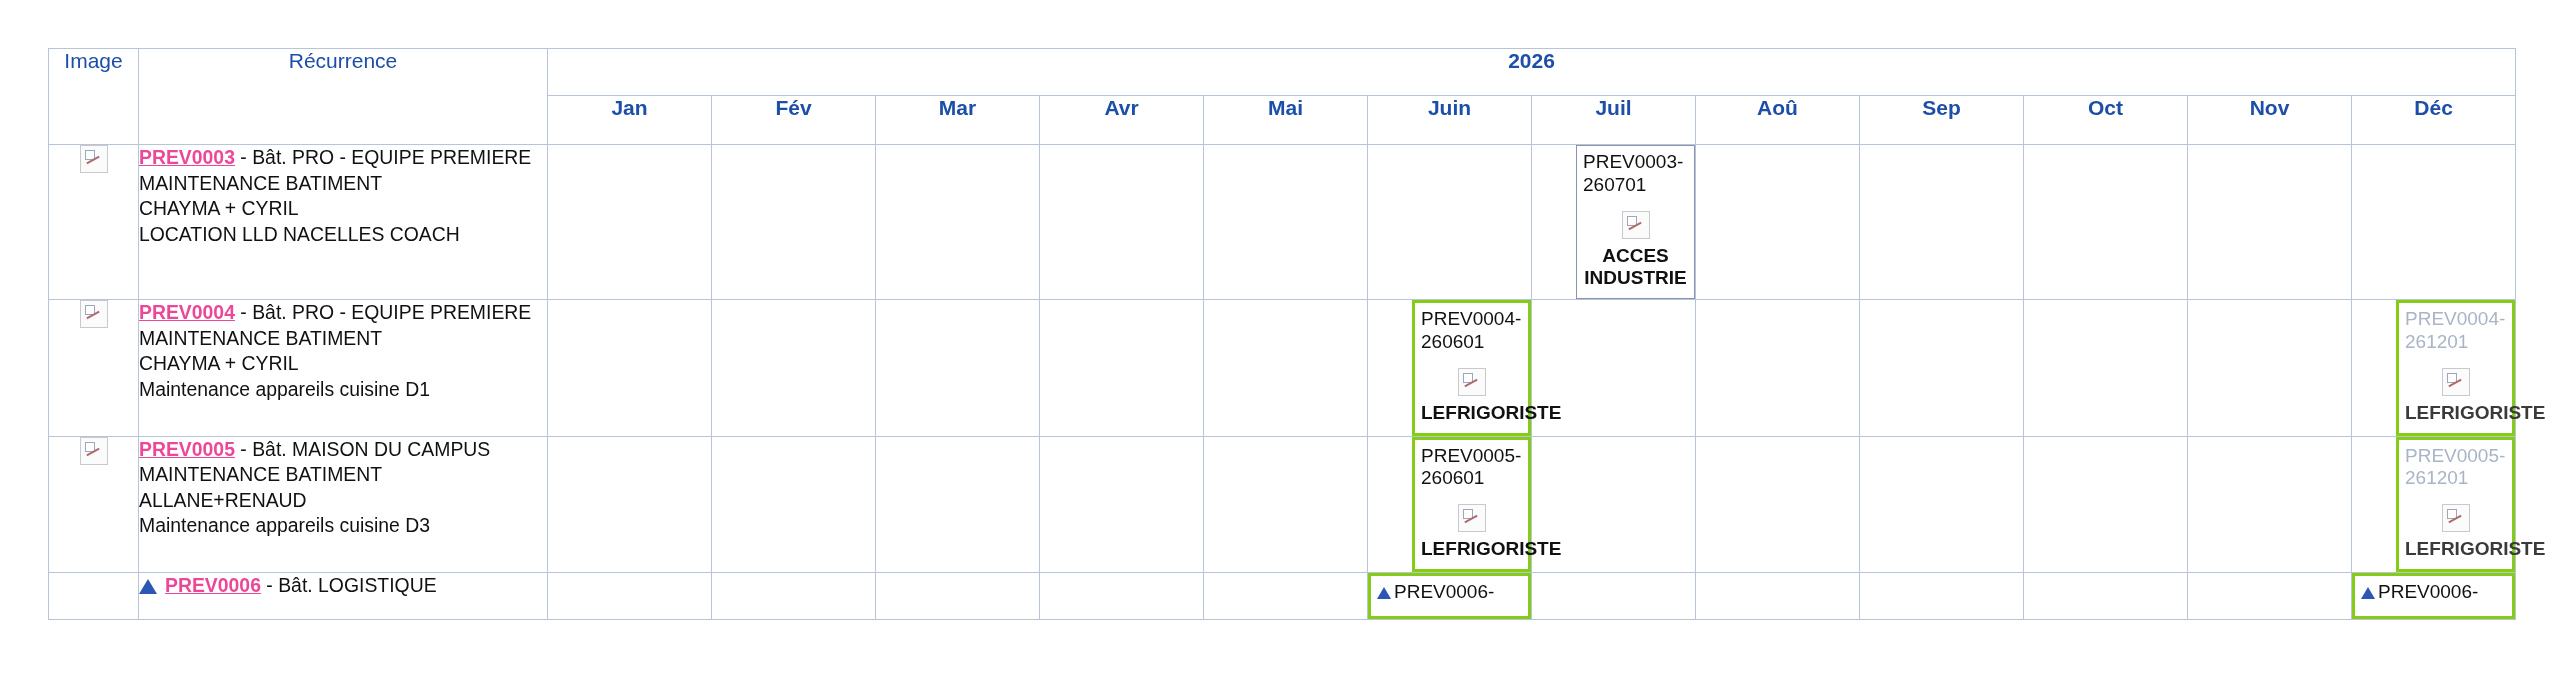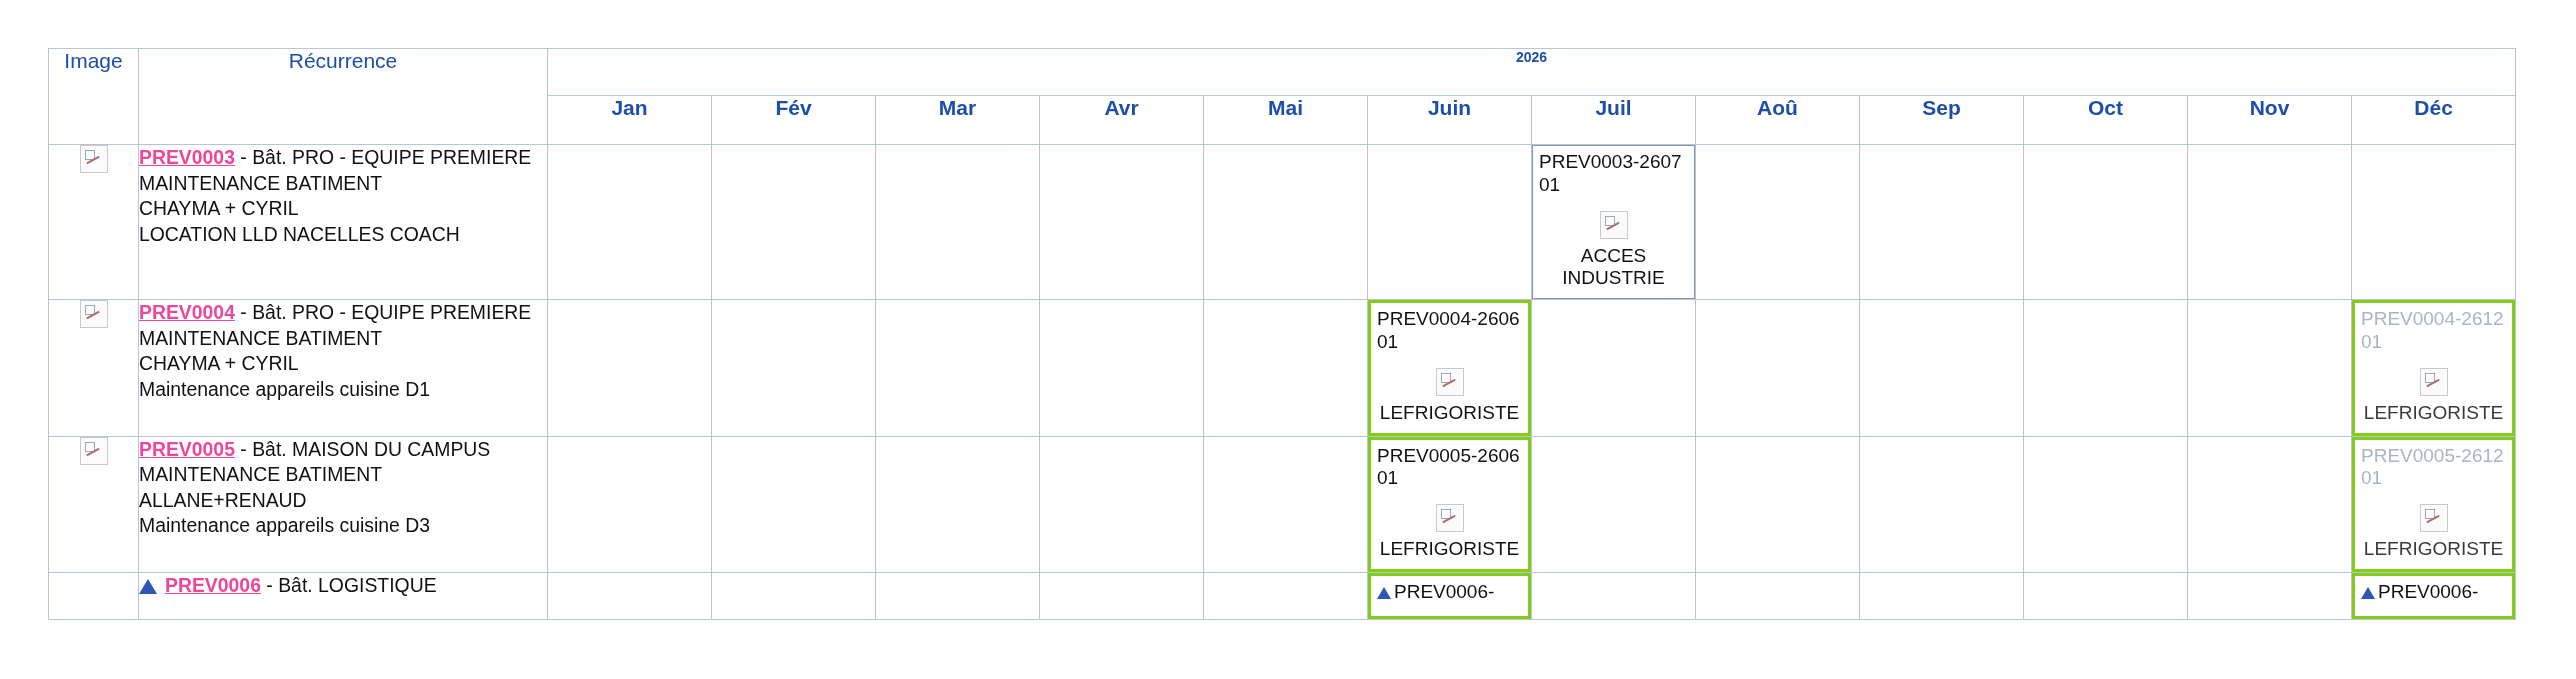--- a/index.html
+++ b/index.html
@@ -38,21 +38,21 @@
     font-weight: normal;
     text-align: center;
     vertical-align: middle;
     height: 60px;
     padding: 4px 6px;
   }
   .hdr-image { width: 90px; }
   .hdr-recurrence { width: 409px; }
   .hdr-year {
     color: #1d4ea8;
-    font-size: 14px;
+    font-size: 21px;
     text-align: center;
     vertical-align: middle;
     height: 46px;
   }
   .hdr-month {
     color: #1d4ea8;
     font-size: 21px;
     vertical-align: middle;
     height: 48px;
   }
@@ -121,21 +121,21 @@
   .event {
     border: 3px solid #84cc16;
     background: #ffffff;
     box-sizing: border-box;
     padding: 5px 6px 8px 6px;
     text-align: center;
     font-size: 19px;
     color: #111111;
     line-height: 1.25;
   }
-  .event.tall { min-height: 130px; }
+  .event.tall { min-height: 130px; margin-left: 44px; }
   .event .ev-code {
     text-align: left;
     font-size: 19px;
     line-height: 1.2;
     word-break: break-all;
   }
   .event .ev-img {
     margin: 14px auto 6px auto;
     display: block;
     width: 26px;
@@ -156,20 +156,21 @@
     content: "";
     position: absolute;
     left: 5px; top: 13px;
     width: 14px; height: 0;
     border-top: 2px solid #b06a6a;
     transform: rotate(-28deg);
   }
   .event .ev-label {
     font-size: 19px;
     line-height: 1.2;
+    font-weight: bold;
   }
   .event.muted { color: #a9b4c6; }
   .event.muted .ev-label { color: #3a3a3a; }
   .event.solid { border: 1px solid #8795ad; }
   .event.flat { padding-bottom: 12px; }
   .event .ev-warn {
     display: inline-block;
     width: 0; height: 0;
     border-left: 7px solid transparent;
     border-right: 7px solid transparent;

